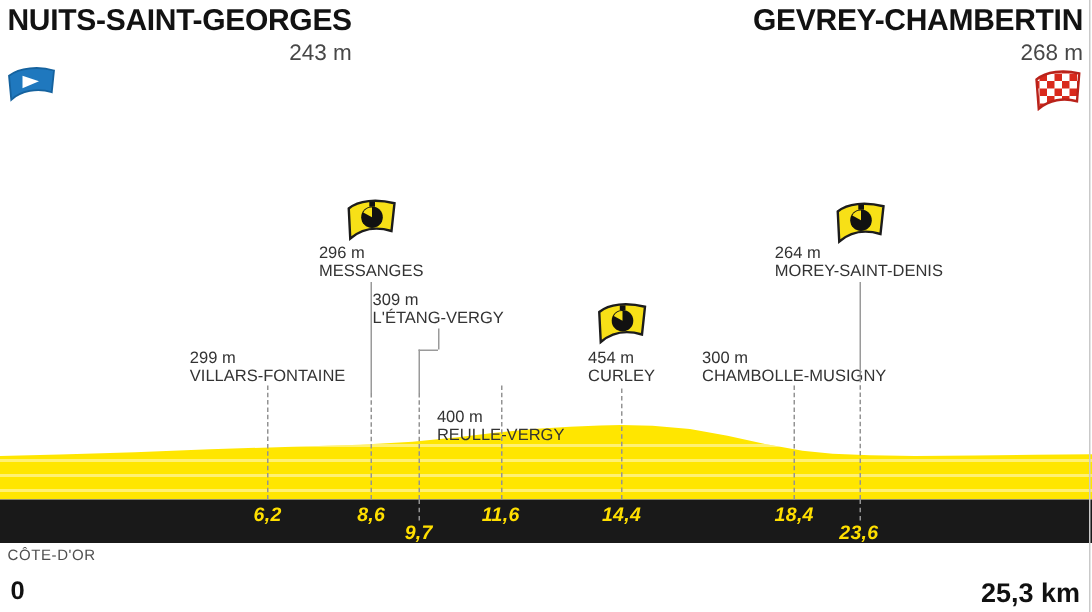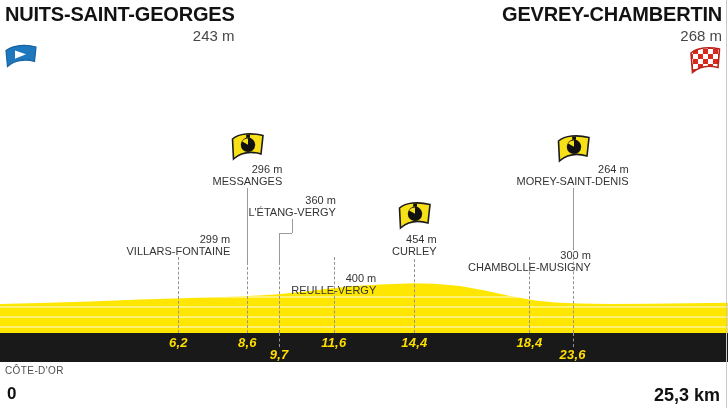--- a/index.html
+++ b/index.html
@@ -4,21 +4,21 @@
 <style>
   html,body{margin:0;padding:0;background:#fff;}
   #stage{position:relative;width:728px;height:408px;background:#ffffff;
          font-family:"Liberation Sans",sans-serif;overflow:hidden;}
   .hdr{position:absolute;top:3px;}
   .hdr .nm{font-size:20px;font-weight:bold;color:#121212;letter-spacing:-0.2px;}
   .hdr .el{font-size:15px;color:#474747;margin-top:1px;}
   .hdr.left{left:5px;text-align:right;}
   .hdr.right{right:6px;text-align:right;}
   .flagpos{position:absolute;}
-  .wp{position:absolute;transform:translateX(-50%);text-align:right;white-space:nowrap;
+  .wp{position:absolute;transform:translateX(-50%);text-align:left;white-space:nowrap;
       font-size:11px;line-height:11.5px;color:#333;}
   .conn{position:absolute;width:0;}
   .conn.dash{border-left:1px dashed #939393;}
   .conn.solid{border-left:1px solid #9a9a9a;}
   .hline{position:absolute;height:0;border-top:1px solid #9a9a9a;}
   #profile{position:absolute;left:0;top:258px;}
   .bar{position:absolute;left:0;top:333px;width:728px;height:29px;background:#191919;}
   .km{position:absolute;transform:translateX(-50%);font-size:13px;font-weight:bold;
       font-style:italic;color:#ffdf00;letter-spacing:0.2px;}
   .region{position:absolute;left:5px;top:365px;font-size:10px;color:#4f4f4f;letter-spacing:0.4px;}
@@ -100,21 +100,21 @@
   <circle cx="19" cy="14.8" r="7.2" fill="#111"></circle>
   <path d="M19 14.8 L19 8.4 A6.4 6.4 0 0 0 13.2 11.6 Z" fill="#f7e017"></path>
 </svg>
     <div class="km" style="left: 247.462px; top: 335px;">8,6</div>
     <div class="conn solid" style="left: 279.115px; top: 233px; height: 29px;"></div>
     <div class="conn dash" style="left: 279.115px; top: 262px; height: 71px;"></div>
     <div class="conn dash" style="left: 279.115px; top: 333px; height: 14px;"></div>
     <div class="conn solid" style="left: 292.115px; top: 219px; height: 14px;"></div>
     <div class="hline" style="left: 279.115px; top: 233px; width: 13px;"></div>
     <div class="wp" style="left: 292.115px; top: 195px;">
-      <div>360 m</div>
+      <div>309 m</div>
       <div>L'ÉTANG-VERGY</div>
     </div>
     <div class="km" style="left: 279.115px; top: 347px;">9,7</div>
     <div class="conn dash" style="left: 333.787px; top: 257px; height: 76px;"></div>
     <div class="wp" style="left: 333.787px; top: 234px; margin-top: 39px;">
       <div>400 m</div>
       <div>REULLE-VERGY</div>
     </div>
     <div class="km" style="left: 333.787px; top: 335px;">11,6</div>
     <div class="conn dash" style="left: 414.356px; top: 259px; height: 74px;"></div>
@@ -123,21 +123,21 @@
       <div>CURLEY</div>
     </div>
     <svg class="flagpos" style="left:396.35573122529644px;top:199px" width="37" height="35" viewBox="0 0 37 35">
   <path d="M3.5 9 C10 3.5 22 2.5 34 5.5 L32 24 C22 21 12 22.5 4.5 29 Z" fill="#f7e017" stroke="#1c1c1c" stroke-width="1.6"></path>
   <rect x="17.2" y="4.6" width="3.8" height="3.2" fill="#111"></rect>
   <circle cx="19" cy="14.8" r="7.2" fill="#111"></circle>
   <path d="M19 14.8 L19 8.4 A6.4 6.4 0 0 0 13.2 11.6 Z" fill="#f7e017"></path>
 </svg>
     <div class="km" style="left: 414.356px; top: 335px;">14,4</div>
     <div class="conn dash" style="left: 529.455px; top: 257px; height: 76px;"></div>
-    <div class="wp" style="left: 529.455px; top: 234px; margin-top: 16px;">
+    <div class="wp" style="left: 529.455px; top: 234px;">
       <div>300 m</div>
       <div>CHAMBOLLE-MUSIGNY</div>
     </div>
     <div class="km" style="left: 529.455px; top: 335px;">18,4</div>
     <div class="conn solid" style="left: 572.617px; top: 188px; height: 59px;"></div>
     <div class="conn dash" style="left: 572.617px; top: 247px; height: 86px;"></div>
     <div class="conn dash" style="left: 572.617px; top: 333px; height: 14px;"></div>
     <div class="wp" style="left: 572.617px; top: 164px;">
       <div>264 m</div>
       <div>MOREY-SAINT-DENIS</div>

